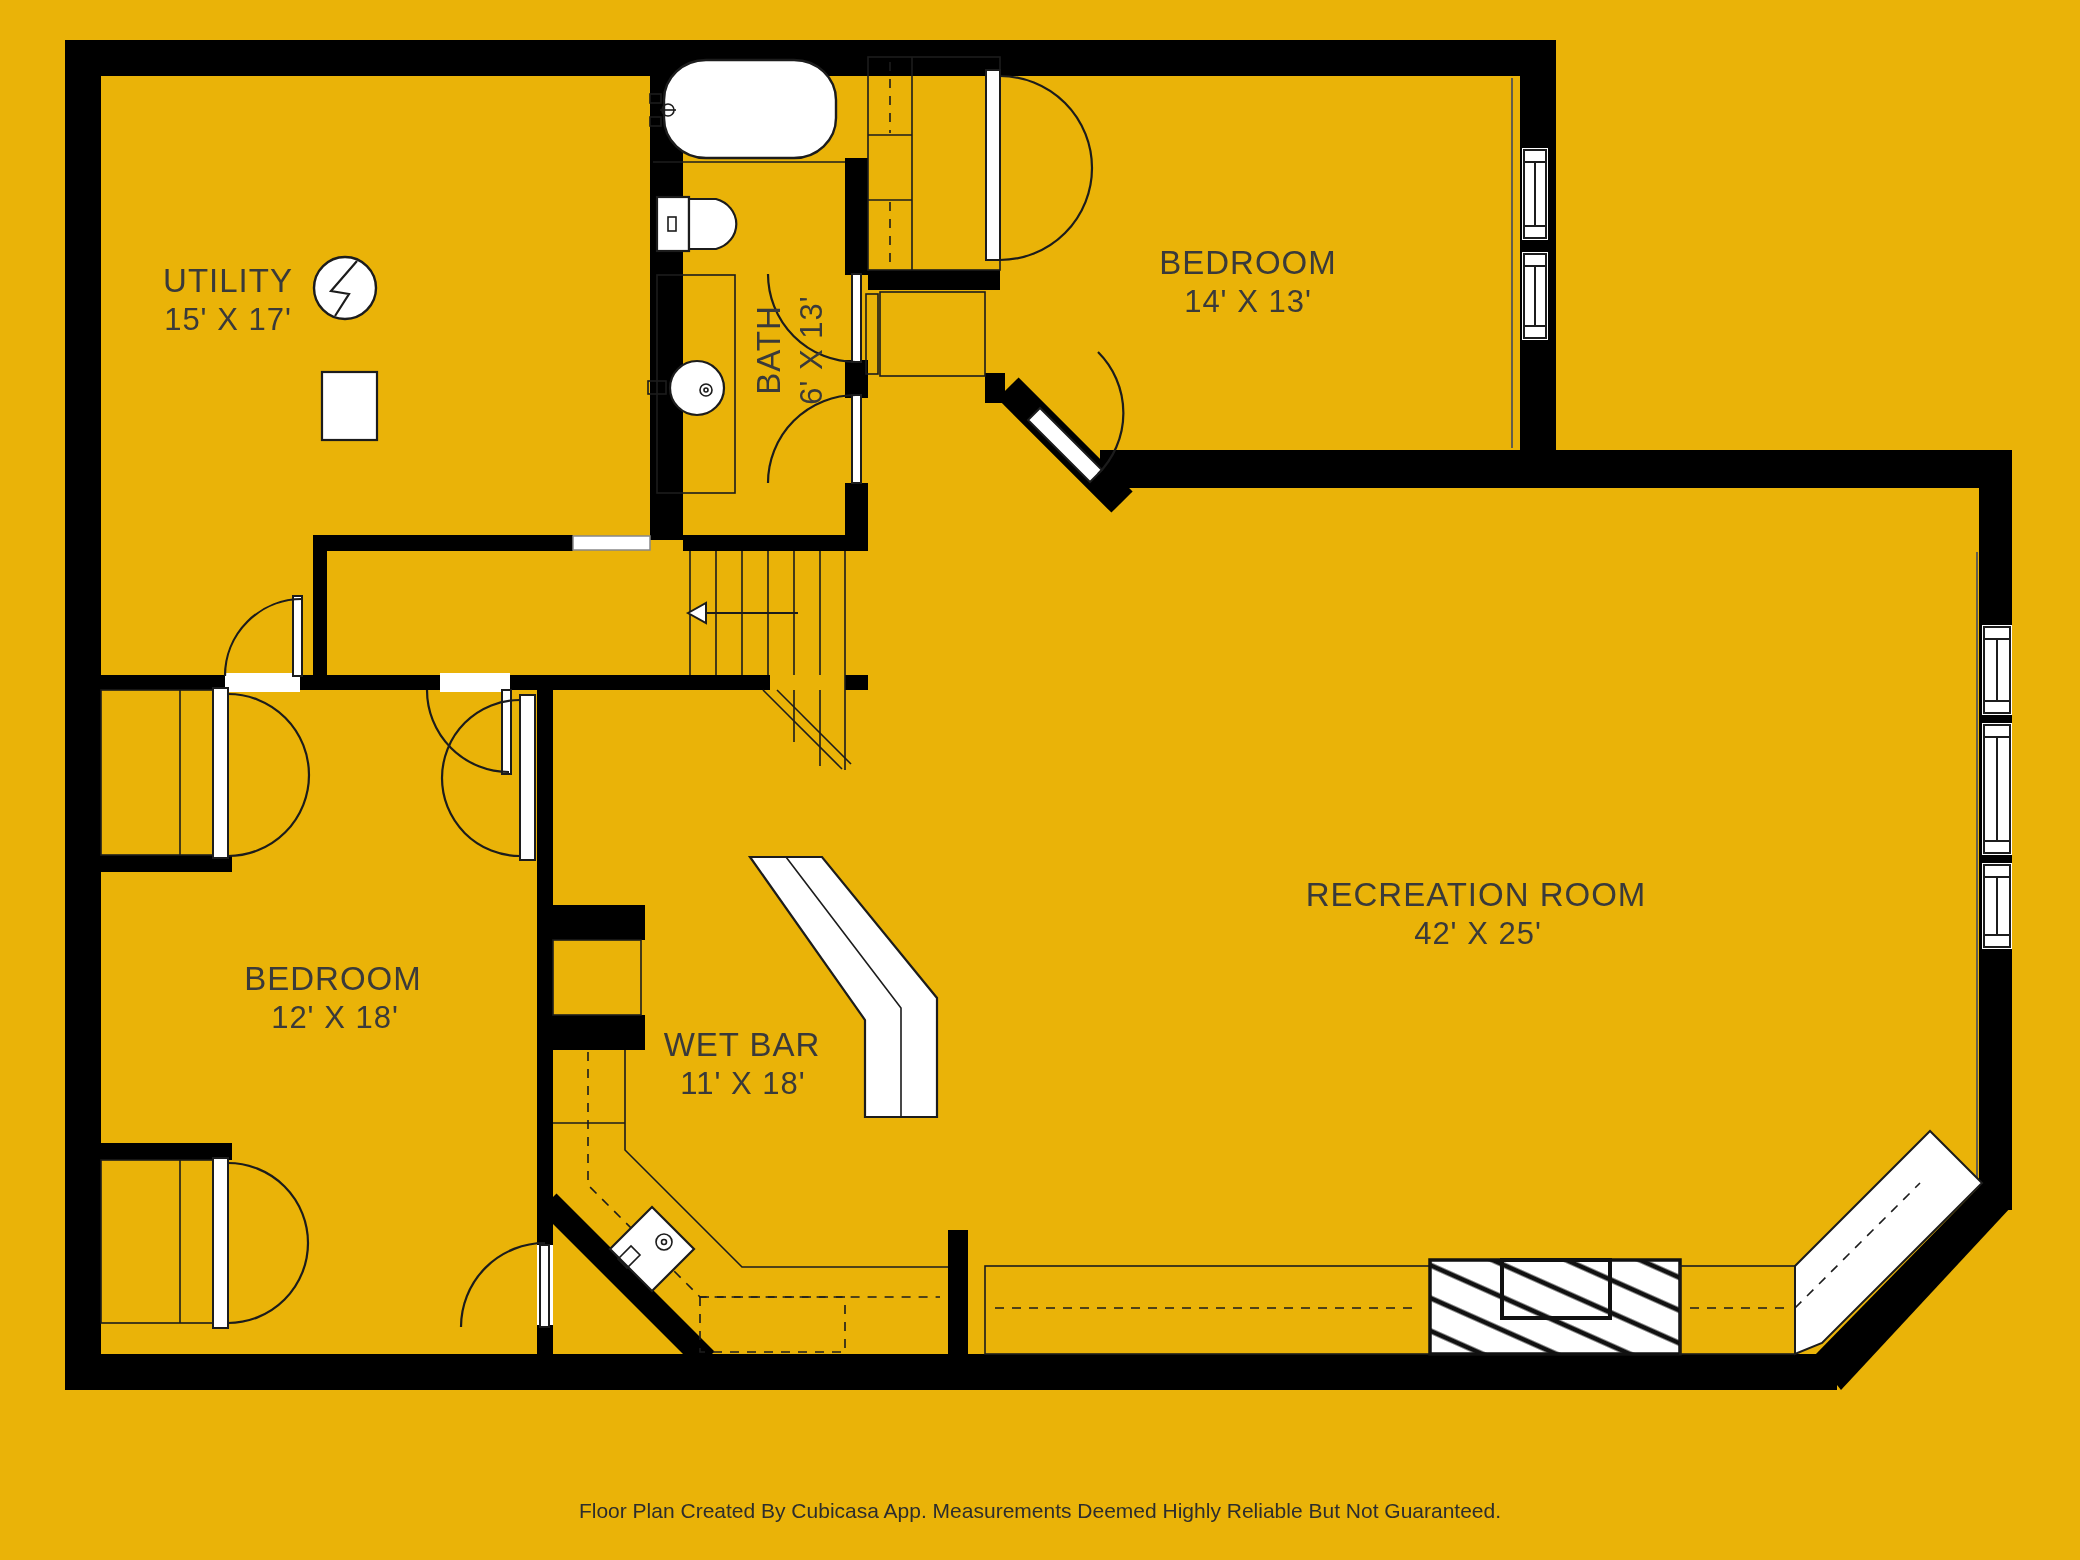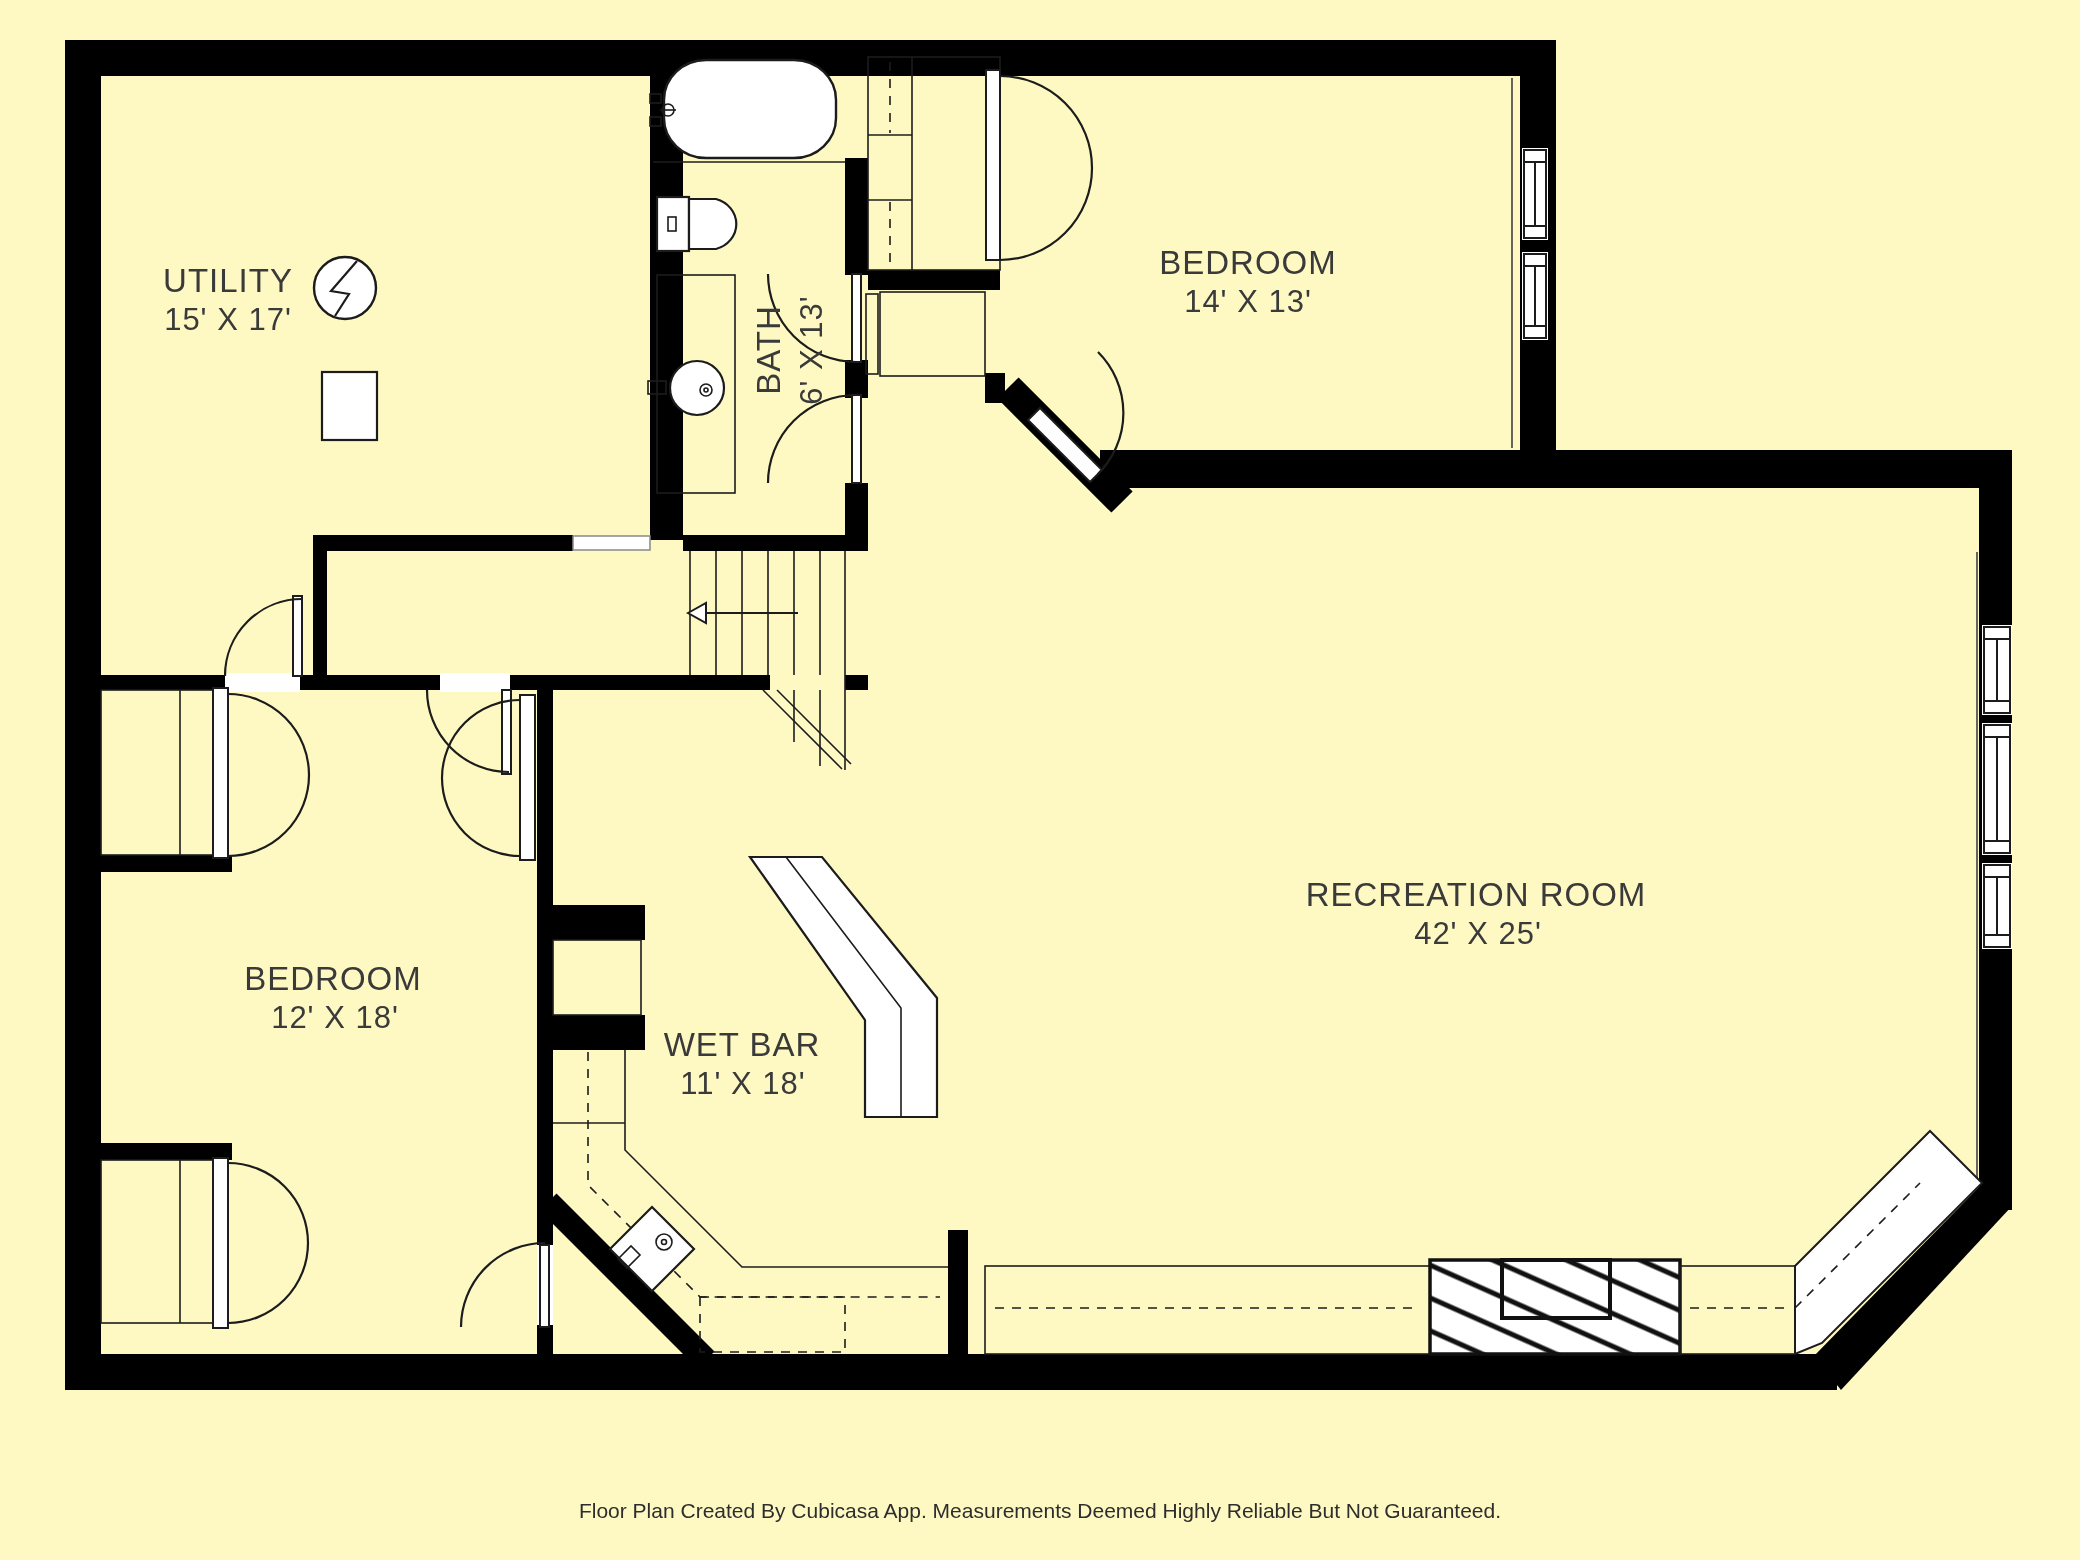--- a/index.html
+++ b/index.html
@@ -1,16 +1,16 @@
 <!DOCTYPE html>
 <html><head>
 <meta charset="utf-8">
 <style>
   html,body{margin:0;padding:0;background:#ffffff;}
-  .page{position:relative;width:2080px;height:1560px;background:#fef9c3;overflow:hidden;
+  .page{position:relative;width:2080px;height:1560px;background:#eab308;overflow:hidden;
         font-family:"Liberation Sans", sans-serif;}
   svg{position:absolute;left:0;top:0;}
   .wall{fill:#000;}
   .thin{fill:none;stroke:#1c1c1c;stroke-width:2;}
   .thin15{fill:none;stroke:#1c1c1c;stroke-width:1.6;}
   .arc{fill:none;stroke:#1c1c1c;stroke-width:2.2;}
   .leaf{fill:#fff;stroke:#1c1c1c;stroke-width:2;}
   .dash{fill:none;stroke:#1c1c1c;stroke-width:1.6;stroke-dasharray:9 8;}
   .roomname{font-size:33px;letter-spacing:1px;fill:#3a3a3a;text-anchor:middle;}
   .roomdims{font-size:31px;letter-spacing:1px;fill:#3a3a3a;text-anchor:middle;}

